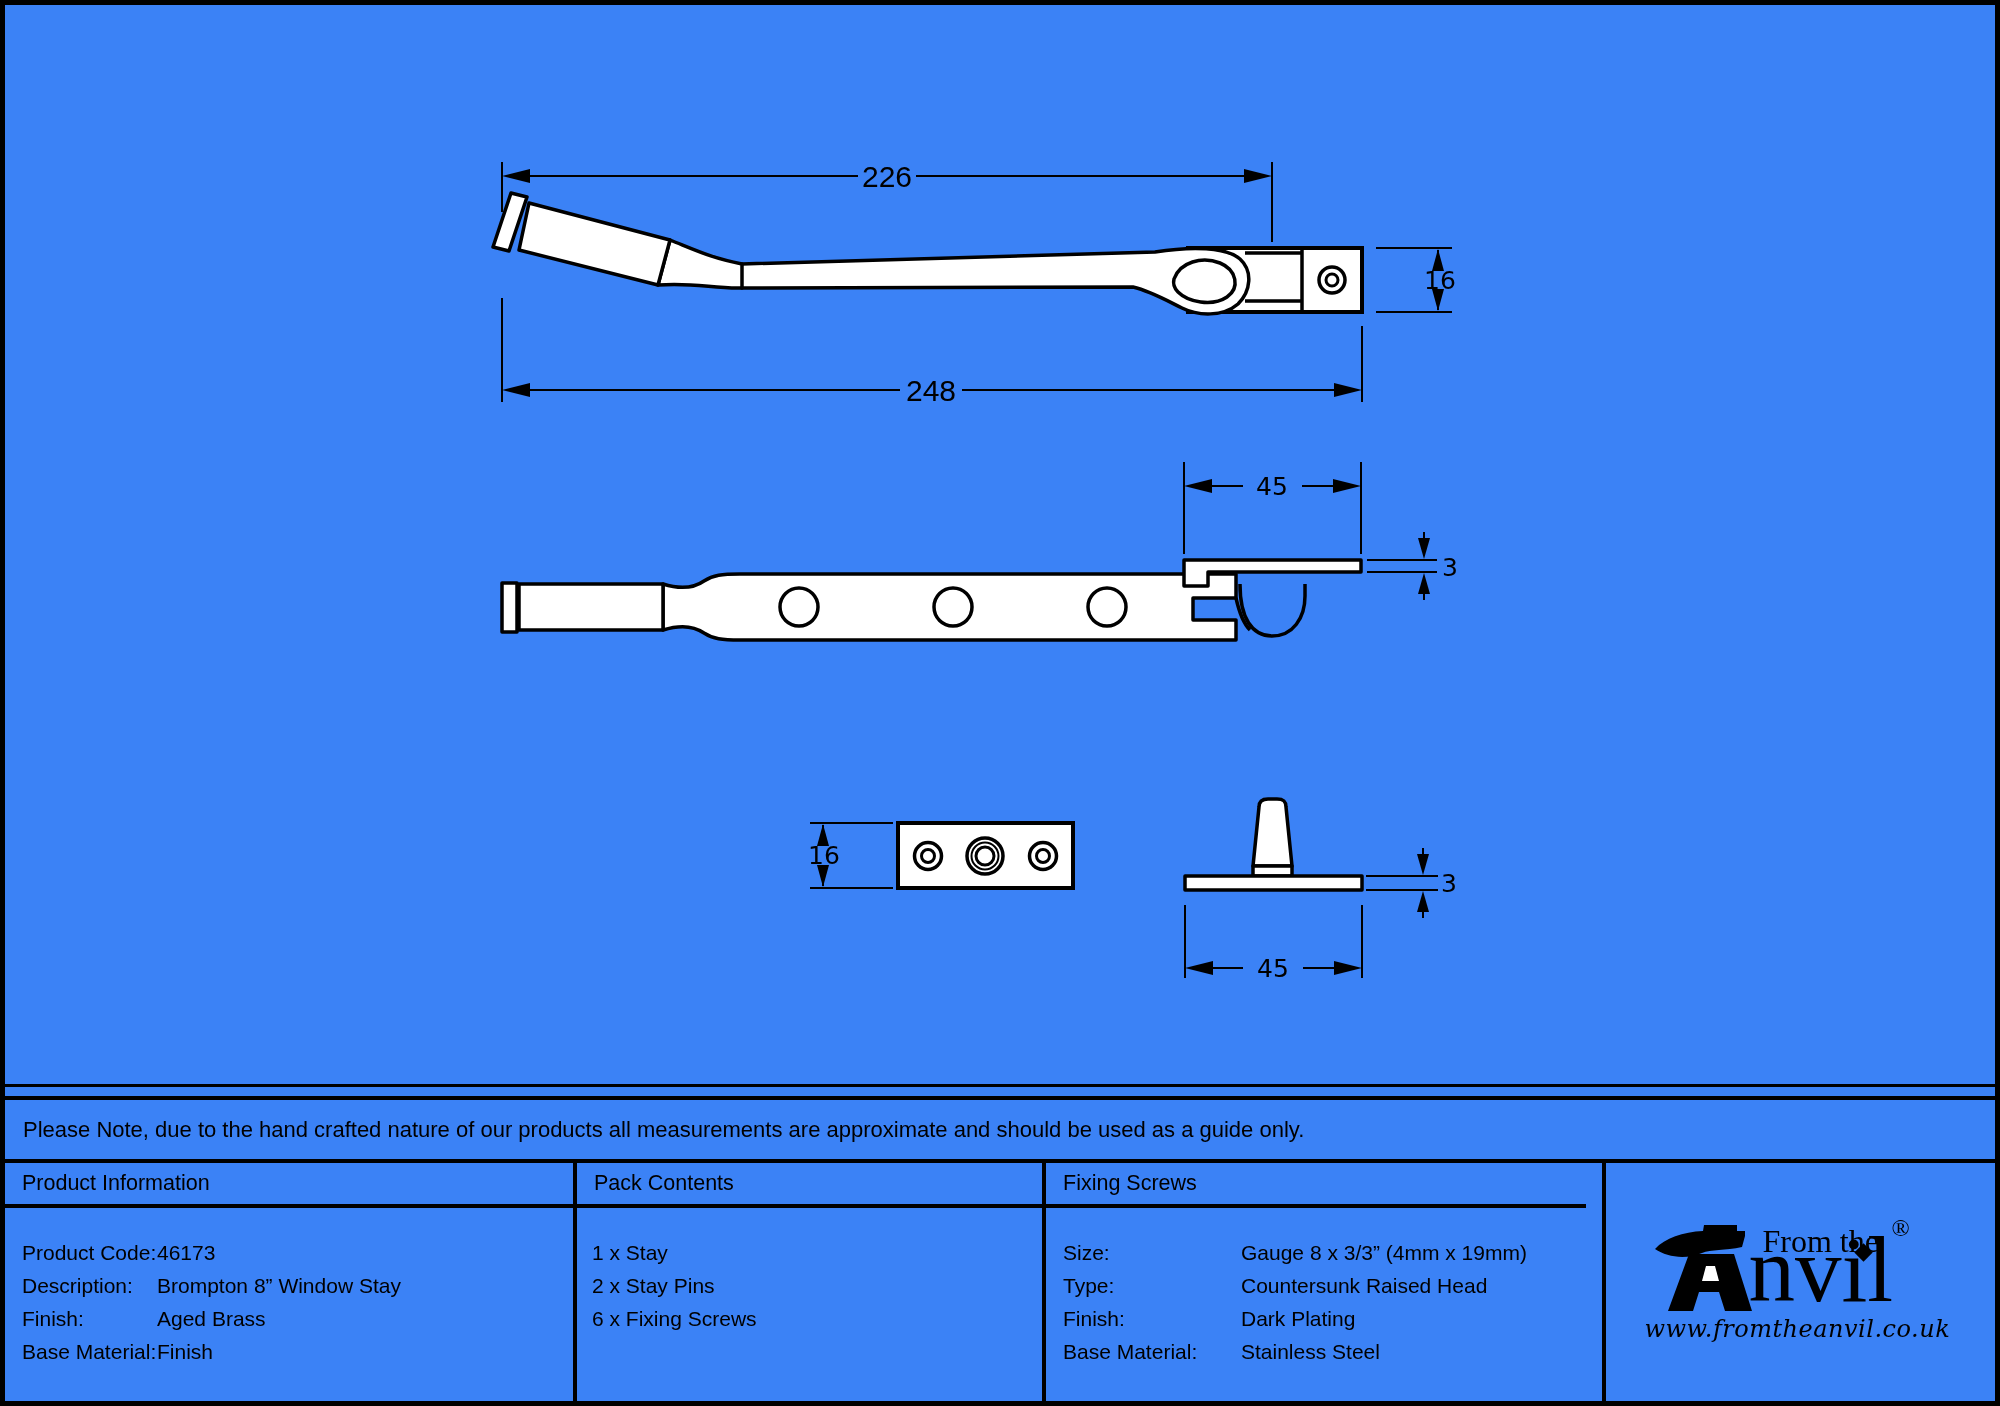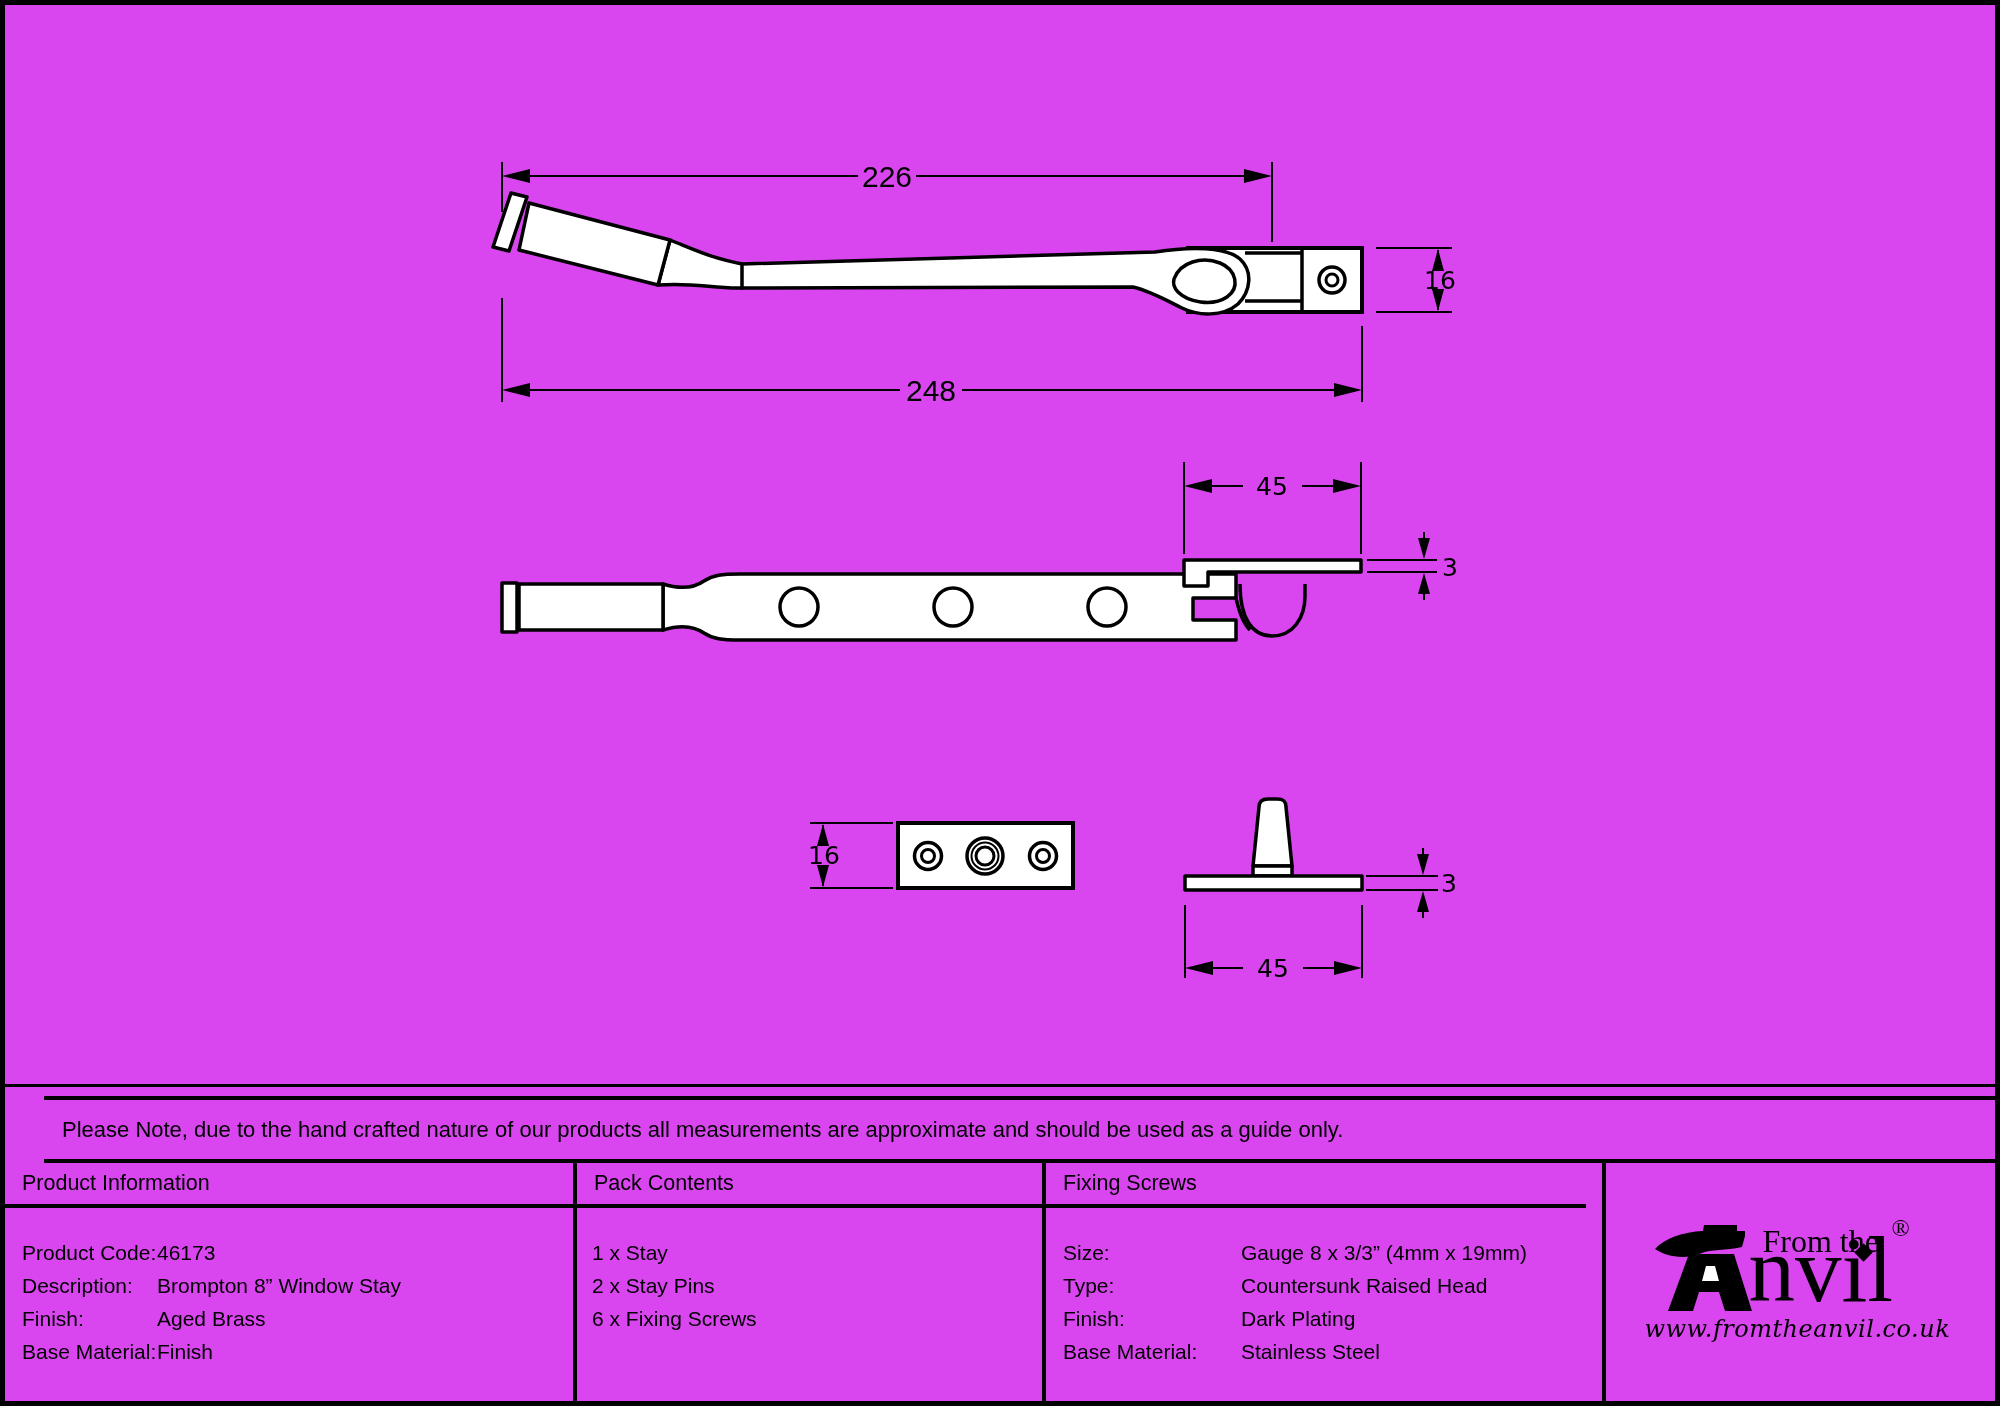--- a/index.html
+++ b/index.html
@@ -1,40 +1,40 @@
 <!DOCTYPE html>
 <html><head>
 <meta charset="utf-8">
 <style>
   html,body{margin:0;padding:0;background:#888;}
   .sheet{
     position:relative;
     width:2000px;height:1406px;
     box-sizing:border-box;
-    background:#d946ef;
+    background:#3b82f6;
     border:5px solid #000;
     font-family:"Liberation Sans",sans-serif;
     color:#000;
     overflow:hidden;
   }
   .drawing-svg{position:absolute;top:0;left:0;}
   .part{fill:#fff;stroke:#000;stroke-width:3.5;stroke-linejoin:round;}
   .part-thick{fill:#fff;stroke:#000;stroke-width:4;stroke-linejoin:miter;}
   .pline{fill:none;stroke:#000;stroke-width:3.5;}
   .dim{stroke:#000;stroke-width:2;fill:none;}
   .arr{fill:#000;stroke:none;}
   .dim-label{font-family:"Liberation Sans",sans-serif;font-size:30px;fill:#000;}
   .dim-label-sm{font-family:"DejaVu Sans",sans-serif;font-size:25px;fill:#000;}
   .hole{fill:#fff;stroke:#000;}
 
   .area-divider{position:absolute;left:0;right:0;top:1079px;height:3px;background:#000;}
   .note-row{
     position:absolute;left:0;right:0;top:1091px;height:67px;
     box-sizing:border-box;border-top:4px solid #000;border-bottom:4px solid #000;
-    display:flex;align-items:center;padding-left:18px;font-size:22px;margin-left:39px;
+    display:flex;align-items:center;padding-left:18px;font-size:22px;
   }
   .info-table{
     position:absolute;left:0;right:0;top:1158px;bottom:0;
     display:flex;
   }
   .col{box-sizing:border-box;position:relative;}
   .col + .col{border-left:4px solid #000;}
   .col-product{width:568px;}
   .col-pack{width:469px;}
   .col-fixing{width:544px;}

